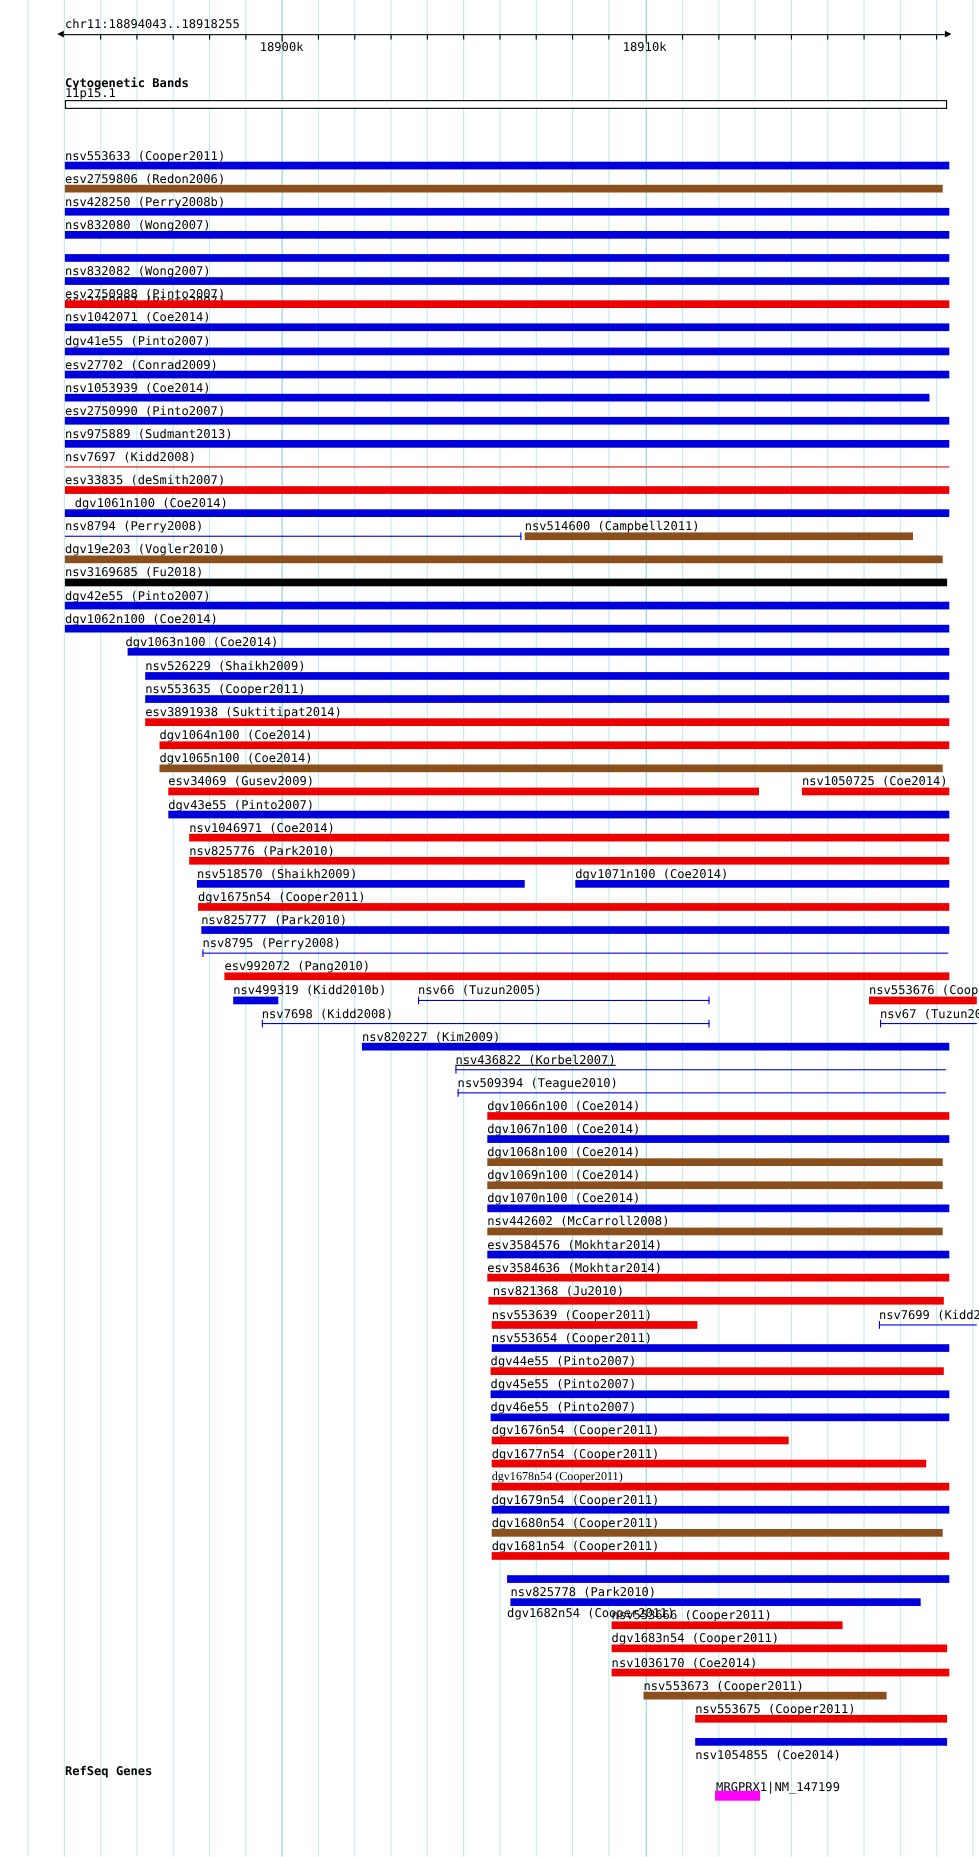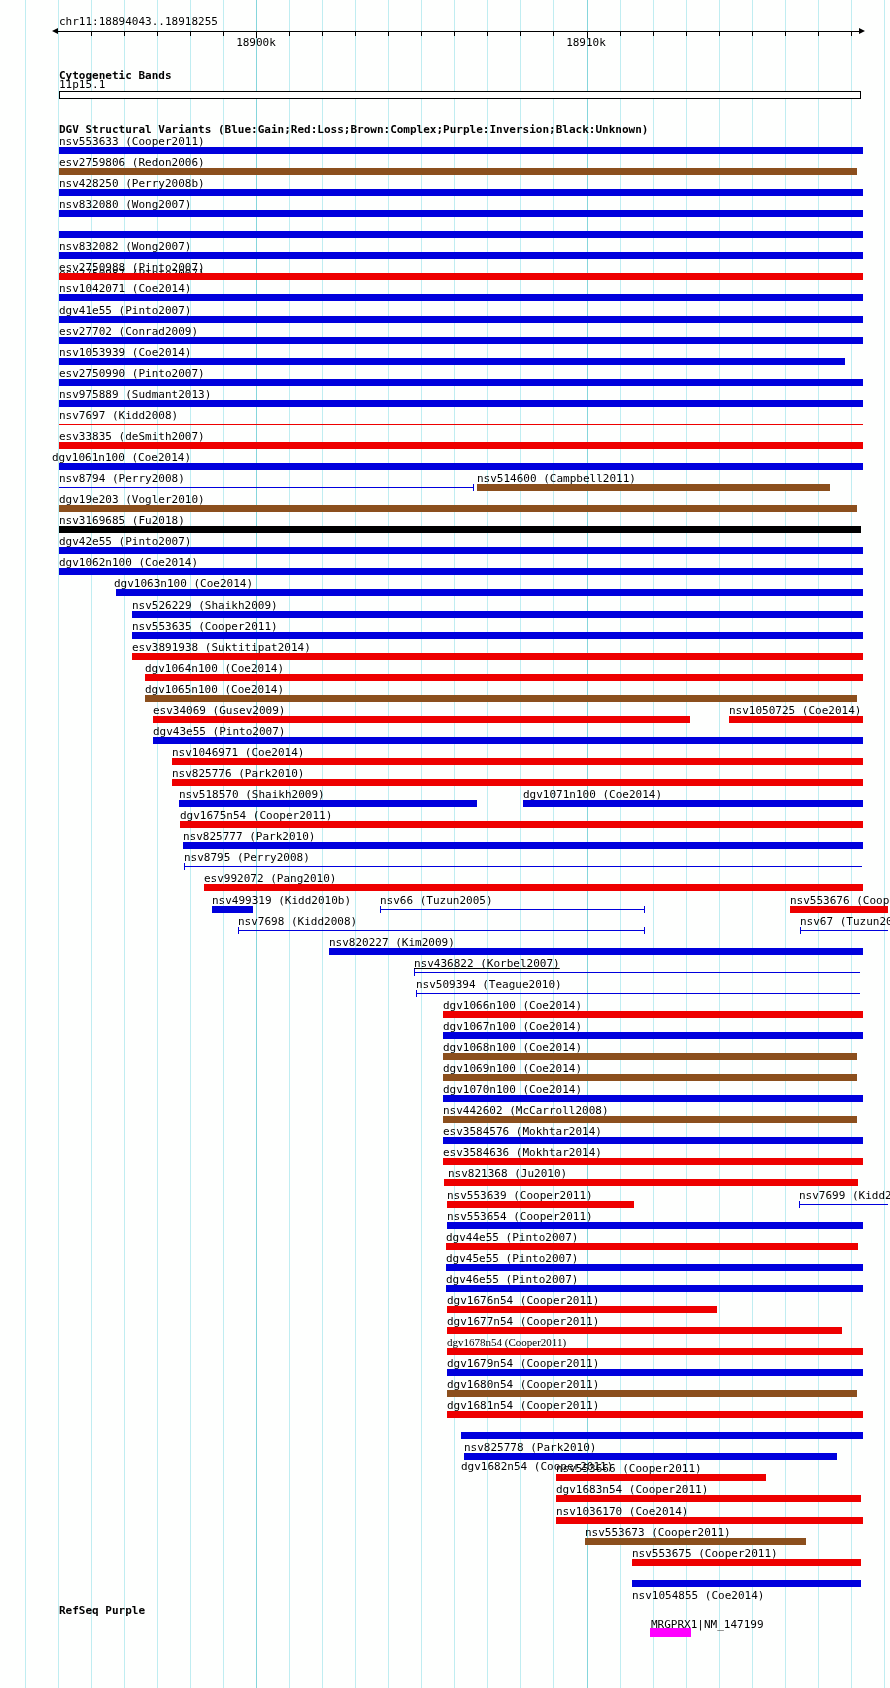--- a/index.html
+++ b/index.html
@@ -100,21 +100,20 @@
         <div class="rtick" style="left: 851px; top: 31px; height: 5px;"></div>
         <div class="ticklabel" style="left: 256px; top: 37px;">18900k</div>
         <div class="ticklabel" style="left: 586px; top: 37px;">18910k</div>
       </div>
   </div>
 
   <div class="lbl hdr" id="cyto-title" style="left: 59px; top: 70px;">Cytogenetic Bands</div>
   <div class="lbl" id="cyto-band-label" style="left: 59px; top: 79px;">11p15.1</div>
   <div id="cyto-rect" style="left: 59px; top: 91px; width: 802px; height: 8px;"></div>
 
-  <div class="lbl hdr" id="dgv-title" style="left: 59px; top: 124px;">DGV Structural Variants (Blue:Gain;Red:Loss;Brown:Complex;Purple:Inversion;Black:Unknown)</div>
 
   <div id="variant-rows">
       <div>
         <div class="lbl" style="left: 59px; top: 136px;">nsv553633 (Cooper2011)</div>
         <div class="bar" style="left: 59px; top: 147px; width: 804px; height: 7px; background: rgb(0, 0, 221);"></div>
       </div>
       <div>
         <div class="lbl" style="left: 59px; top: 157px;">esv2759806 (Redon2006)</div>
         <div class="bar" style="left: 59px; top: 168px; width: 798px; height: 7px; background: rgb(139, 79, 29);"></div>
       </div>
@@ -164,21 +163,21 @@
       </div>
       <div>
         <div class="lbl" style="left: 59px; top: 410px;">nsv7697 (Kidd2008)</div>
         <div class="vline" style="left: 59px; top: 424px; width: 804px; background: rgb(238, 0, 0);"></div>
       </div>
       <div>
         <div class="lbl" style="left: 59px; top: 431px;">esv33835 (deSmith2007)</div>
         <div class="bar" style="left: 59px; top: 442px; width: 804px; height: 7px; background: rgb(238, 0, 0);"></div>
       </div>
       <div>
-        <div class="lbl" style="left: 52px; top: 452px; text-align: right;">dgv1061n100 (Coe2014)</div>
+        <div class="lbl" style="left: 68px; top: 452px; text-align: right;">dgv1061n100 (Coe2014)</div>
         <div class="bar" style="left: 59px; top: 463px; width: 804px; height: 7px; background: rgb(0, 0, 221);"></div>
       </div>
       <div>
         <div class="lbl" style="left: 59px; top: 473px;">nsv8794 (Perry2008)</div>
         <div class="vline" style="left: 59px; top: 487px; width: 415px; background: rgb(0, 0, 221);"></div>
         <div class="vtick" style="left: 473px; top: 484px; background: rgb(0, 0, 221);"></div>
         <div class="lbl" style="left: 477px; top: 473px;">nsv514600 (Campbell2011)</div>
         <div class="bar" style="left: 477px; top: 484px; width: 353px; height: 7px; background: rgb(139, 79, 29);"></div>
       </div>
       <div>
@@ -405,18 +404,18 @@
       <div>
         <div class="lbl" style="left: 632px; top: 1548px;">nsv553675 (Cooper2011)</div>
         <div class="bar" style="left: 632px; top: 1559px; width: 229px; height: 7px; background: rgb(238, 0, 0);"></div>
       </div>
       <div>
         <div class="lbl" style="left: 632px; top: 1590px;">nsv1054855 (Coe2014)</div>
         <div class="bar" style="left: 632px; top: 1580px; width: 229px; height: 7px; background: rgb(0, 0, 221);"></div>
       </div>
     </div>
 
-  <div class="lbl hdr" id="refseq-title" style="left: 59px; top: 1605px;">RefSeq Purple</div>
+  <div class="lbl hdr" id="refseq-title" style="left: 59px; top: 1605px;">RefSeq Genes</div>
   <div id="gene-layer">
       <div class="lbl" style="left: 651px; top: 1619px;">MRGPRX1|NM_147199</div>
       <div class="gene-bar" style="left: 650px; top: 1628px; width: 41px; height: 9px; background: rgb(255, 0, 255);"></div>
     </div>
 </div>
 
 </body></html>

